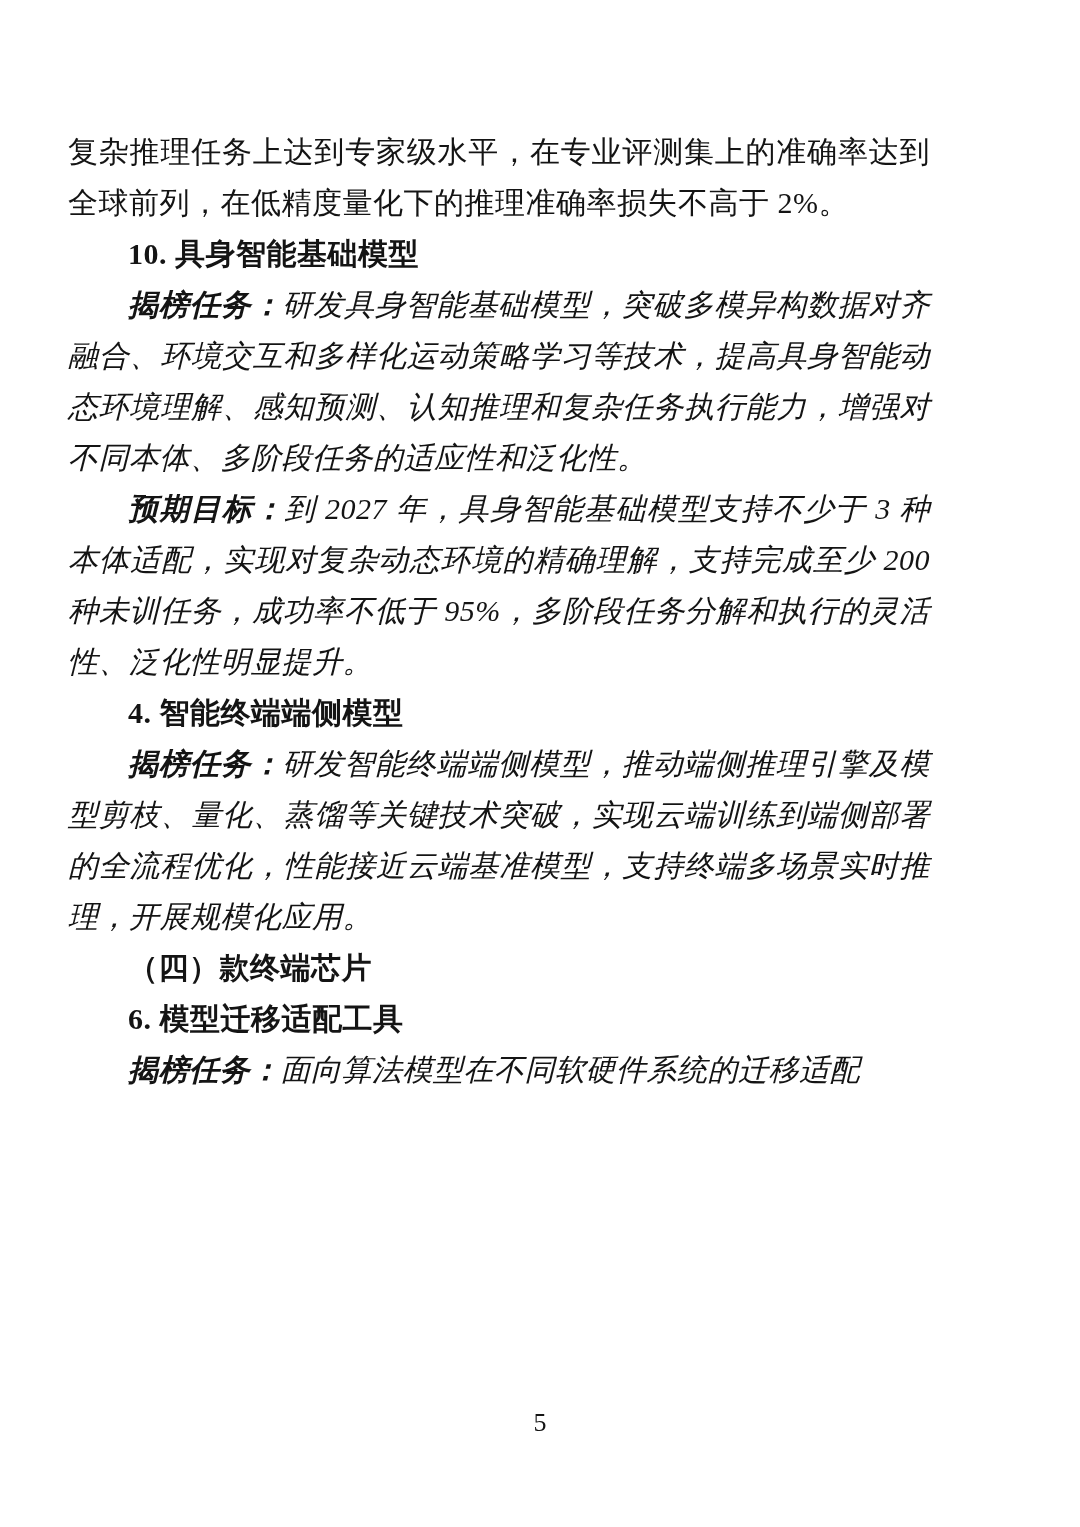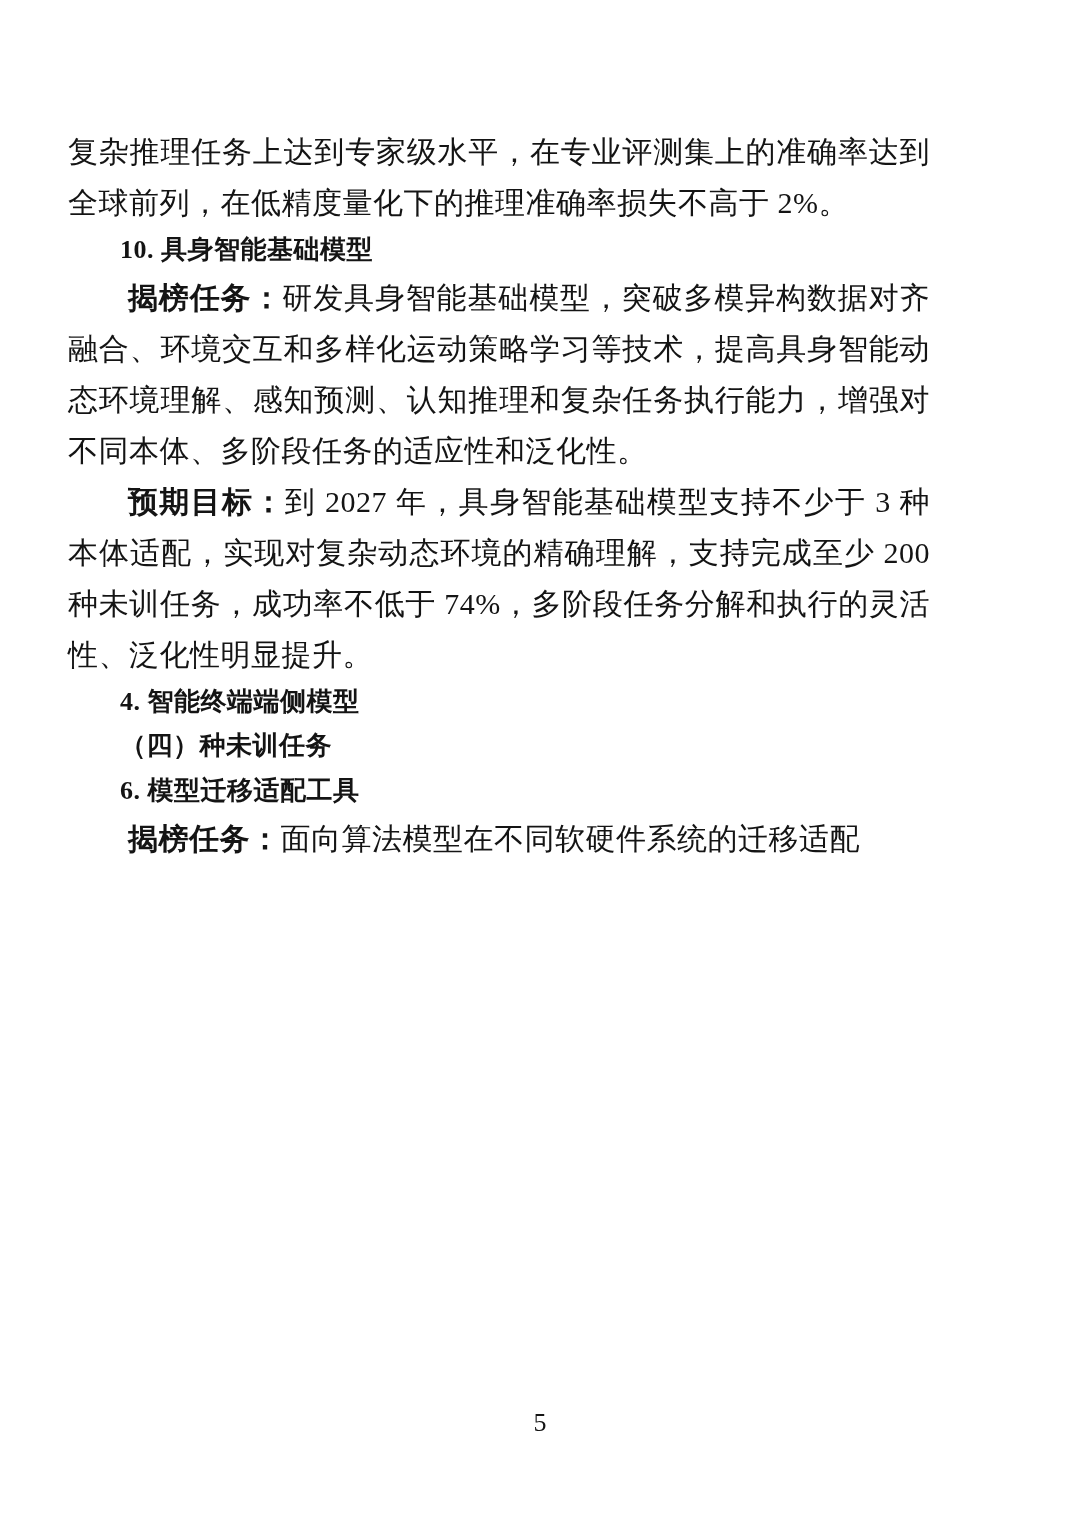--- a/index.html
+++ b/index.html
@@ -23,26 +23,27 @@
   .content {
     width: 100%;
   }
   .para {
     margin: 0;
     text-align: justify;
     letter-spacing: 0.5px;
   }
   .para.indent {
     text-indent: 2em;
+    font-style: italic;
   }
   .heading {
     margin: 0;
     font-weight: bold;
     text-indent: 2em;
-    font-size: 26px;
+    font-size: 30px;
     line-height: 1.7;
     letter-spacing: 0.5px;
   }
   .label {
     font-weight: bold;
   }
   .page-number {
     position: absolute;
     left: 0;
     right: 0;
@@ -57,27 +58,28 @@
 
 <div class="page">
   <div class="content">
 
     <p class="para">复杂推理任务上达到专家级水平，在专业评测集上的准确率达到全球前列，在低精度量化下的推理准确率损失不高于 2%。</p>
 
     <h3 class="heading">10. 具身智能基础模型</h3>
 
     <p class="para indent"><span class="label">揭榜任务：</span><span>研发具身智能基础模型，突破多模异构数据对齐融合、环境交互和多样化运动策略学习等技术，提高具身智能动态环境理解、感知预测、认知推理和复杂任务执行能力，增强对不同本体、多阶段任务的适应性和泛化性。</span></p>
 
-    <p class="para indent"><span class="label">预期目标：</span><span>到 2027 年，具身智能基础模型支持不少于 3 种本体适配，实现对复杂动态环境的精确理解，支持完成至少 200 种未训任务，成功率不低于 74%，多阶段任务分解和执行的灵活性、泛化性明显提升。</span></p>
+    <p class="para indent"><span class="label">预期目标：</span><span>到 2027 年，具身智能基础模型支持不少于 3 种本体适配，实现对复杂动态环境的精确理解，支持完成至少 200 种未训任务，成功率不低于 95%，多阶段任务分解和执行的灵活性、泛化性明显提升。</span></p>
 
     <h3 class="heading">4. 智能终端端侧模型</h3>
 
+    <p class="para indent"><span class="label">揭榜任务：</span><span>研发智能终端端侧模型，推动端侧推理引擎及模型剪枝、量化、蒸馏等关键技术突破，实现云端训练到端侧部署的全流程优化，性能接近云端基准模型，支持终端多场景实时推理，开展规模化应用。</span></p>
 
 
-    <h3 class="heading">（四）种未训任务</h3>
+    <h3 class="heading">（四）款终端芯片</h3>
 
     <h3 class="heading">6. 模型迁移适配工具</h3>
 
     <p class="para indent"><span class="label">揭榜任务：</span><span>面向算法模型在不同软硬件系统的迁移适配</span></p>
 
   </div>
 
   <div class="page-number">5</div>
 </div>
 

